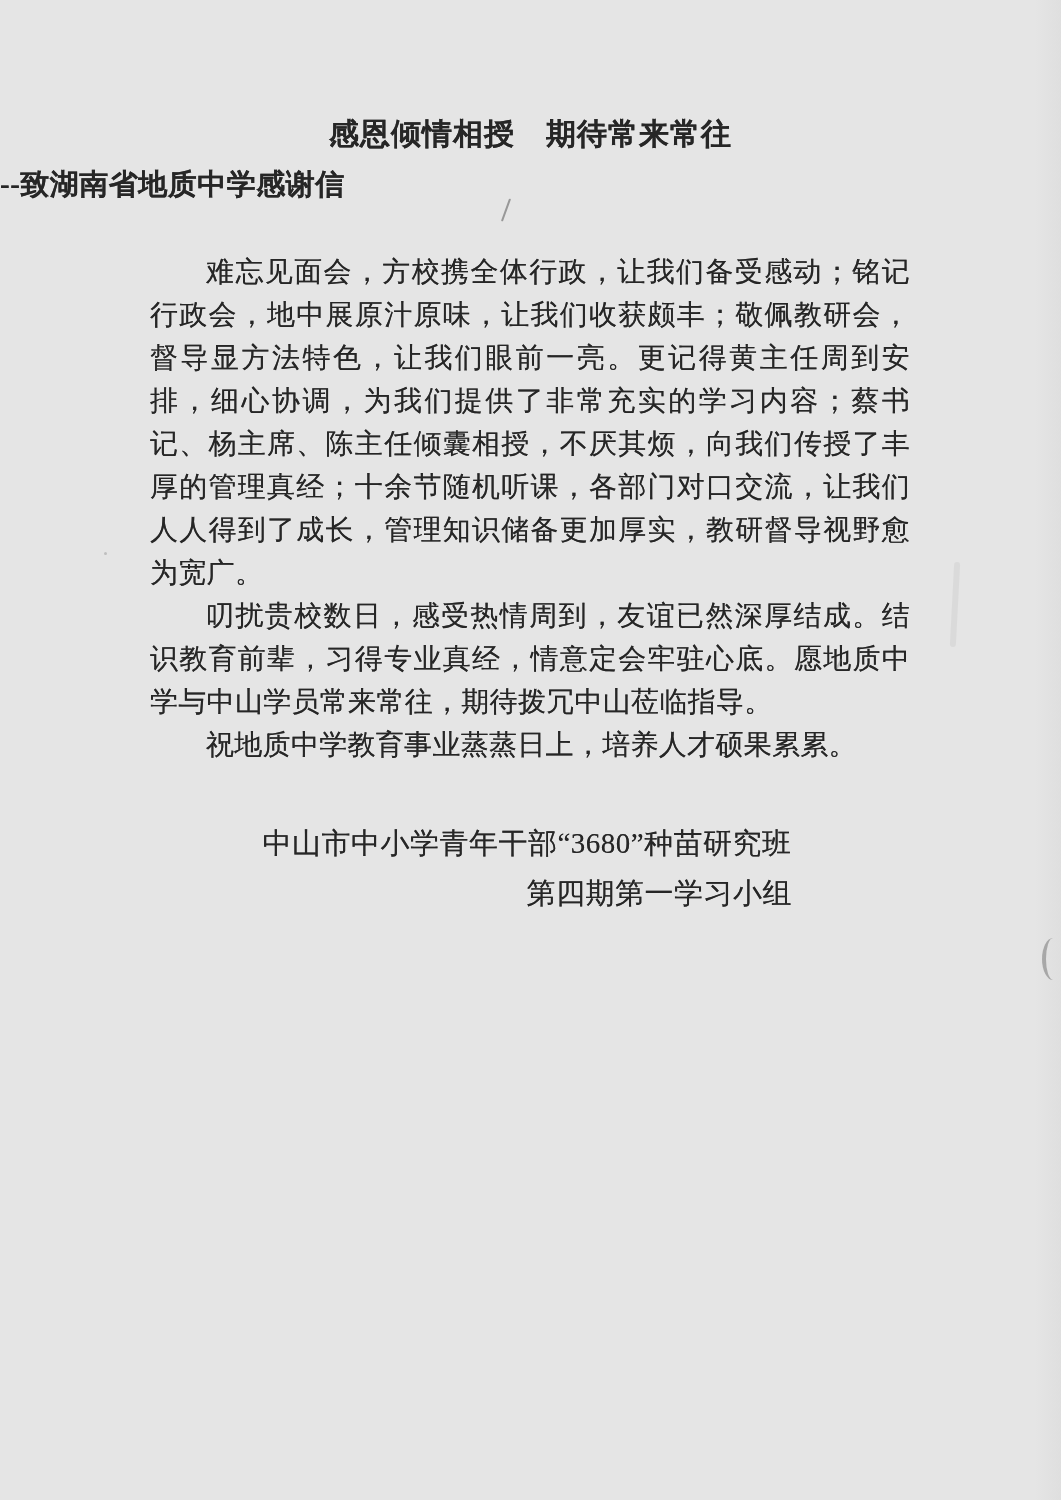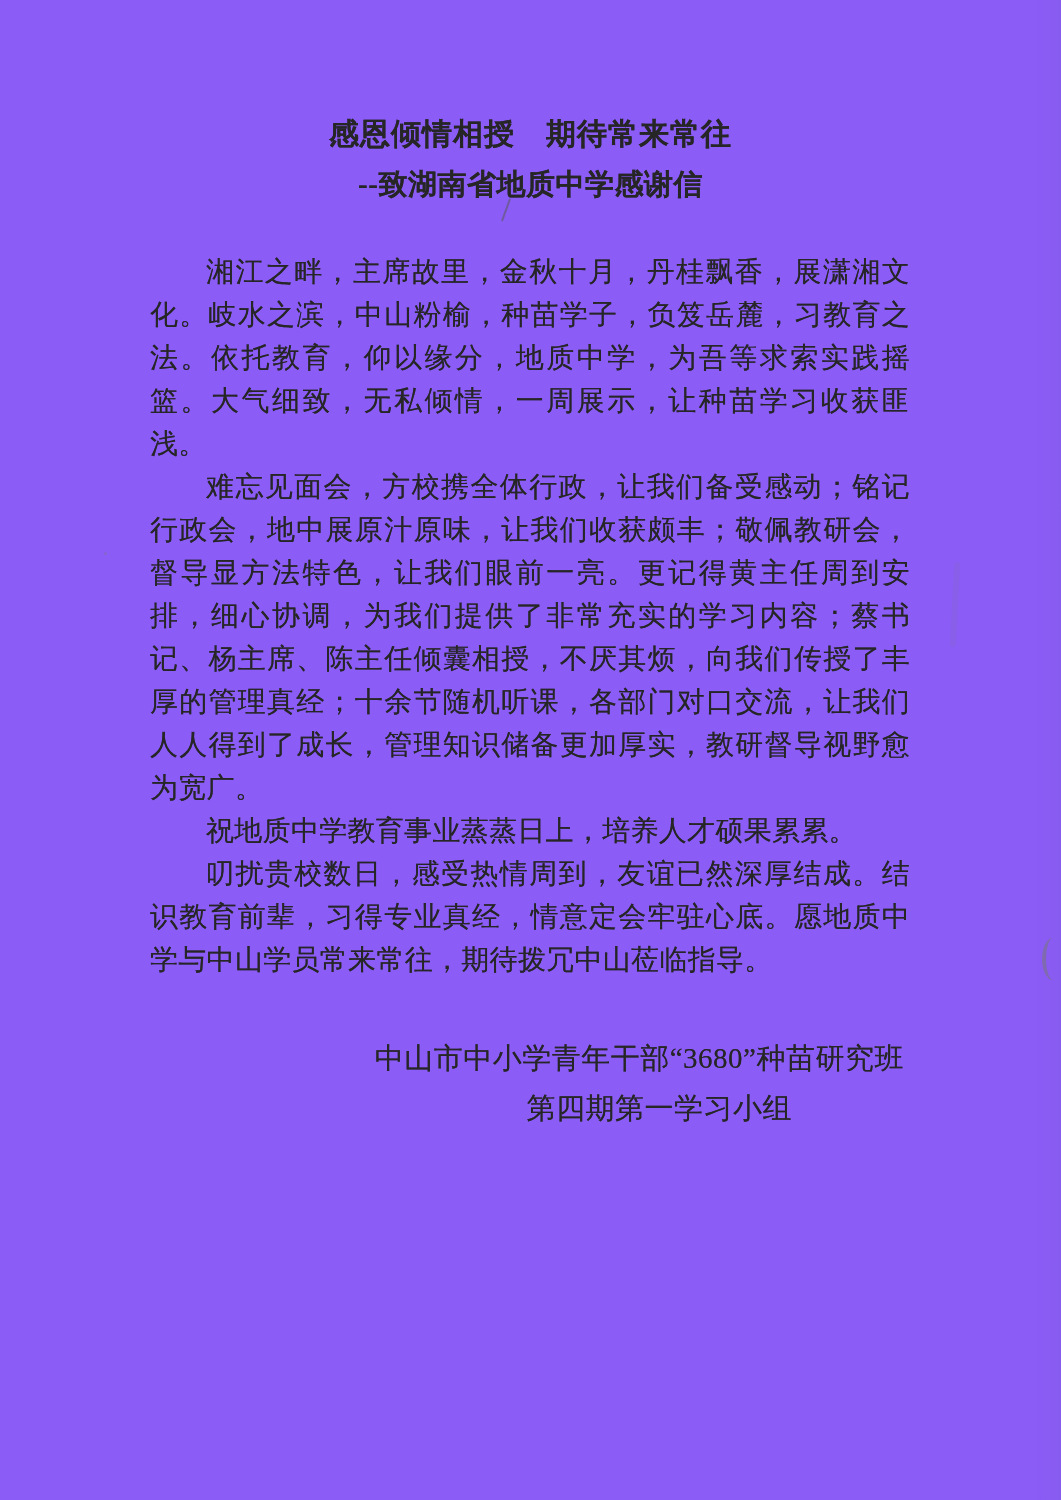--- a/index.html
+++ b/index.html
@@ -4,21 +4,21 @@
 <style>
   html, body {
     margin: 0;
     padding: 0;
     background: #ffffff;
   }
   .page {
     position: relative;
     width: 1061px;
     height: 1500px;
-    background: #8b5cf6;
+    background: #e5e5e5;
     overflow: hidden;
     font-family: "Liberation Serif", "DejaVu Serif", serif;
     color: #262626;
   }
   
   .page::after {
     content: "";
     position: absolute;
     top: 0; right: 0;
     width: 26px; height: 100%;
@@ -30,21 +30,20 @@
     padding-top: 112px;
     text-align: center;
     font-size: 30px;
     font-weight: bold;
     line-height: 44px;
     letter-spacing: 1px;
     text-shadow: 0 0 0.6px rgba(30,30,30,0.75);
   }
   .subtitle {
     margin: 6px 0 0 0;
-    text-align: center;
     font-size: 29px;
     font-weight: bold;
     line-height: 44px;
     letter-spacing: 0.5px;
     text-shadow: 0 0 0.6px rgba(30,30,30,0.75);
   }
   .body-text {
     width: 760px;
     margin: 44px 0 0 150px;
   }
@@ -60,21 +59,21 @@
   }
   .signature {
     width: 760px;
     margin: 52px 0 0 150px;
     font-size: 29px;
     line-height: 50px;
     letter-spacing: 0.5px;
     text-shadow: 0 0 0.55px rgba(35,35,35,0.7);
   }
   .signature .sig-line1 {
-    text-align: right;
+    text-align: center;
     padding-right: 6px;
   }
   .signature .sig-line2 {
     text-align: right;
     padding-right: 118px;
   }
   
   .stray-slash {
     position: absolute;
     left: 505px;
@@ -125,24 +124,23 @@
 </head>
 <body>
 
 <div class="page">
 
   <h1 class="title">感恩倾情相授　期待常来常往</h1>
 
   <h2 class="subtitle">--致湖南省地质中学感谢信</h2>
 
   <div class="body-text">
-    <p>湘江之畔，主席故里，金秋十月，丹桂飘香，展潇湘文化。岐水之滨，中山粉榆，种苗学子，负笈岳麓，习教育之法。依托教育，仰以缘分，地质中学，为吾等求索实践摇篮。大气细致，无私倾情，一周展示，让种苗学习收获匪浅。</p>
     <p>难忘见面会，方校携全体行政，让我们备受感动；铭记行政会，地中展原汁原味，让我们收获颇丰；敬佩教研会，督导显方法特色，让我们眼前一亮。更记得黄主任周到安排，细心协调，为我们提供了非常充实的学习内容；蔡书记、杨主席、陈主任倾囊相授，不厌其烦，向我们传授了丰厚的管理真经；十余节随机听课，各部门对口交流，让我们人人得到了成长，管理知识储备更加厚实，教研督导视野愈为宽广。</p>
+    <p>叨扰贵校数日，感受热情周到，友谊已然深厚结成。结识教育前辈，习得专业真经，情意定会牢驻心底。愿地质中学与中山学员常来常往，期待拨冗中山莅临指导。</p>
     <p>祝地质中学教育事业蒸蒸日上，培养人才硕果累累。</p>
-    <p>叨扰贵校数日，感受热情周到，友谊已然深厚结成。结识教育前辈，习得专业真经，情意定会牢驻心底。愿地质中学与中山学员常来常往，期待拨冗中山莅临指导。</p>
   </div>
 
   <div class="signature">
     <div class="sig-line1">中山市中小学青年干部“3680”种苗研究班</div>
     <div class="sig-line2">第四期第一学习小组</div>
   </div>
 
   <div class="stray-slash"></div>
   <div class="edge-crescent"></div>
   <div class="faint-streak"></div>

